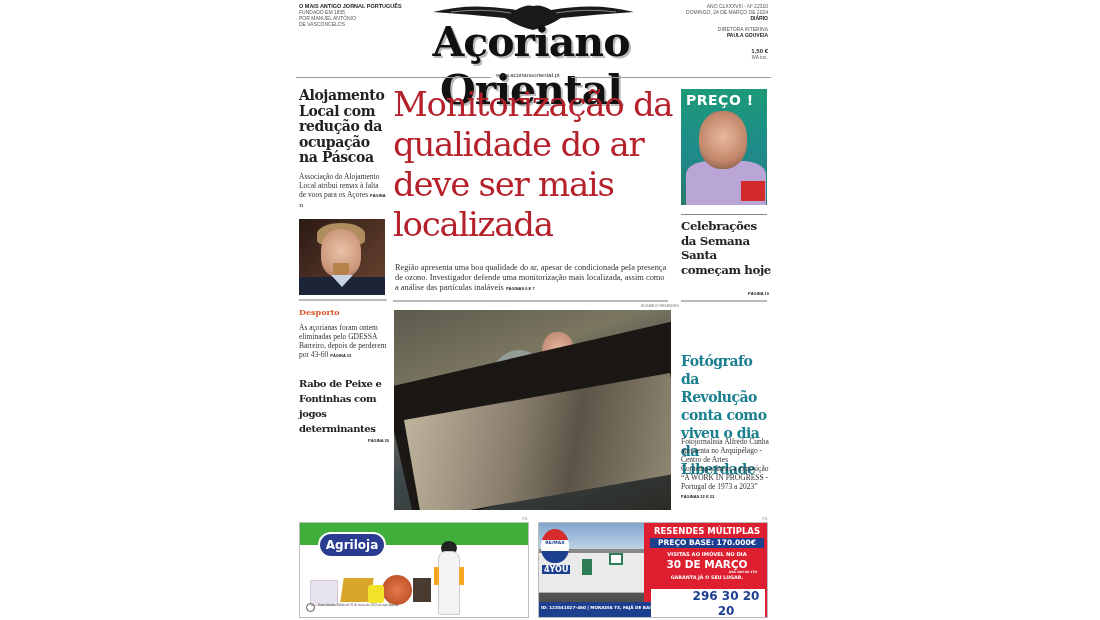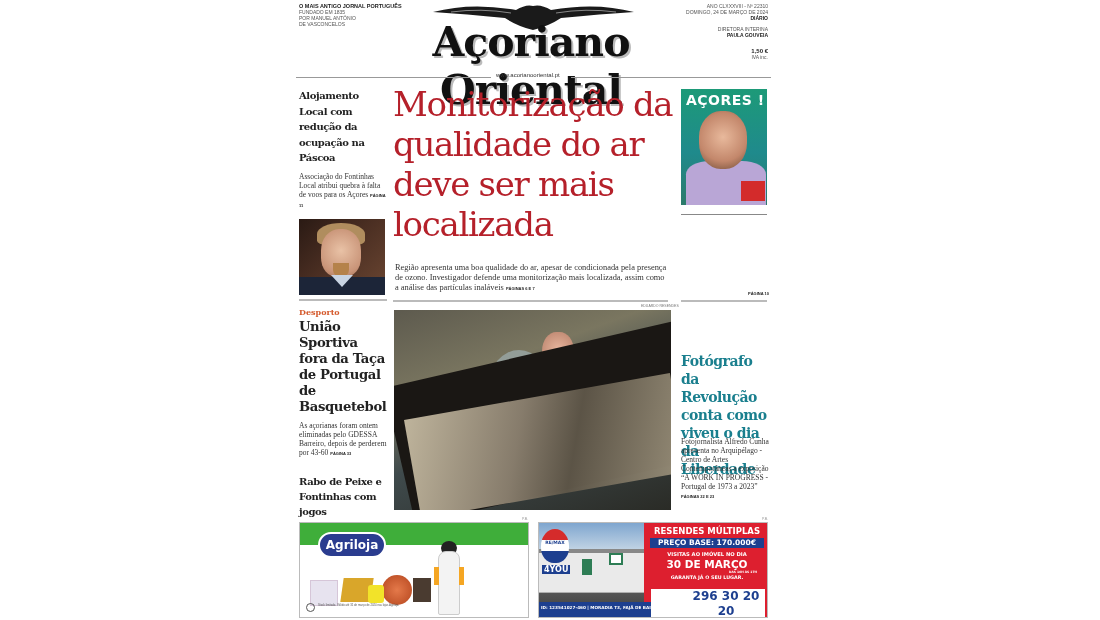--- a/index.html
+++ b/index.html
@@ -20,21 +20,21 @@
     .eagle { position: absolute; left: 135px; top: 2px; width: 205px; height: 30px; }
     .logo { position: absolute; left: 40px; top: 18px; width: 390px; text-align: center;
       font-family: "DejaVu Serif", serif; font-weight: bold; font-size: 41px; color: #111;
       letter-spacing: -1px; text-shadow: 2px 2px 0 #bbb; line-height: 48px; }
     .url-row { position: absolute; left: 0; top: 72px; width: 475px; height: 10px; }
     .url-row .line { position: absolute; top: 5px; height: 1px; background: #999; }
     .url-row .url { position: absolute; left: 200px; top: 0; font-family: "Liberation Sans", sans-serif; font-size: 6px; color: #333; }
 
     
     .left-col { position: absolute; left: 3px; top: 88px; width: 88px; }
-    .h-left { font-family: "DejaVu Serif", serif; font-weight: bold; font-size: 10px; line-height: 15.5px; color: #222; letter-spacing: -0.4px; }
+    .h-left { font-family: "DejaVu Serif", serif; font-weight: bold; font-size: 14px; line-height: 15.5px; color: #222; letter-spacing: -0.4px; }
     .body-sm { font-family: "Liberation Serif", serif; font-size: 7.5px; line-height: 9px; color: #333; margin-top: 6px; }
     .pg { font-family: "Liberation Sans", sans-serif; font-size: 4px; font-weight: bold; color: #222; }
     .pg-right { text-align: right; display:block; margin-top: 2px; }
     .portrait { position: absolute; left: 3px; top: 219px; width: 86px; height: 76px; background: linear-gradient(135deg,#2a1a14 0%,#4a2e22 45%,#6b4632 100%); overflow: hidden; }
     .portrait .face { position:absolute; left: 22px; top: 10px; width: 40px; height: 48px; border-radius: 45% 45% 40% 40%; background: radial-gradient(circle at 50% 45%, #e9c2a6 0%, #c99478 70%, #9b6a50 100%); }
     .portrait .hair { position:absolute; left: 18px; top: 4px; width: 48px; height: 22px; border-radius: 50% 50% 20% 20%; background: #b08d5e; }
     .portrait .beard { position:absolute; left: 34px; top: 44px; width: 16px; height: 14px; border-radius: 0 0 50% 50%; background: #b5824a; }
     .portrait .shirt { position:absolute; left: 0; top: 58px; width: 86px; height: 20px; background: #1c2538; }
     .portrait .collar { position:absolute; left: 32px; top: 56px; width: 22px; height: 12px; background: #c9d4e2; clip-path: polygon(0 0,100% 0,50% 100%); }
     .divider-l { position: absolute; left: 3px; top: 299px; width: 88px; height: 2px; background: #bbb; }
@@ -145,61 +145,61 @@
   </div>
 
   <div class="url-row">
     <div class="line" style="left:0;width:195px;"></div>
     <span class="url">www.acorianooriental.pt</span>
     <div class="line" style="left:275px;width:200px;"></div>
   </div>
 
   <div class="left-col">
     <div class="h-left">Alojamento Local com redução da ocupação na Páscoa</div>
-    <div class="body-sm"><span>Associação do Fontinhas Local atribui quebra à falta de voos para os Açores</span> <span class="pg">PÁGINA 11</span></div>
+    <div class="body-sm"><span>Associação do Alojamento Local atribui remax à falta de voos para os Açores</span> <span class="pg">PÁGINA 11</span></div>
   </div>
 
   <div class="portrait">
     <div class="hair"></div>
     <div class="face"></div>
     <div class="beard"></div>
     <div class="shirt"></div>
     <div class="collar"></div>
   </div>
 
   <div class="divider-l"></div>
 
   <div class="left-col2">
     <div class="kicker">Desporto</div>
-    <div class="h-left2">União Sportiva fora da Taça de Portugal de Basquetebol</div>
     <div class="body-sm"><span>As açorianas foram ontem eliminadas pelo GDESSA Barreiro, depois de perderem por 43-60</span> <span class="pg">PÁGINA 33</span></div>
     <div class="h-left3">Rabo de Peixe e Fontinhas com jogos determinantes</div>
     <span class="pg pg-right">PÁGINA 30</span>
   </div>
 
   <div class="lead-title">Monitorização da qualidade do ar deve ser mais localizada</div>
   <div class="lead-body"><span>Região apresenta uma boa qualidade do ar, apesar de condicionada pela presença de ozono. Investigador defende uma monitorização mais localizada, assim como a análise das partículas inaláveis</span> <span class="pg">PÁGINAS 6 E 7</span></div>
   <div class="divider-c"></div>
   <div class="credit">EDUARDO RESENDES</div>
 
   <div class="photo">
     <div class="arch"></div>
     <div class="head"></div>
     <div class="scarf"></div>
     <div class="board"></div>
     <div class="print"></div>
   </div>
 
   <div class="mag">
-    <span class="t">AÇORES !</span>
+    <span class="t">PREÇO !</span>
     <div class="dress"></div>
     <div class="woman"></div>
     <div class="badge"></div>
   </div>
   <div class="divider-r1"></div>
+  <div class="h-right">Celebrações da Semana Santa começam hoje</div>
   <span class="pg pg-r1">PÁGINA 10</span>
   <div class="divider-r2"></div>
   <div class="h-right2">Fotógrafo da Revolução conta como viveu o dia da Liberdade</div>
   <div class="body-r2"><span>Fotojornalista Alfredo Cunha apresenta no Arquipélago - Centro de Artes Contemporâneas a exposição “A WORK IN PROGRESS - Portugal de 1973 a 2023”</span> <span class="pg">PÁGINAS 22 E 23</span></div>
 
   <span class="ad-tag" style="left:226px;">P.B.</span>
   <div class="ad-frame ad1">
     <div class="bar"></div>
     <div class="logo-pill">
         <span>Agriloja</span>

